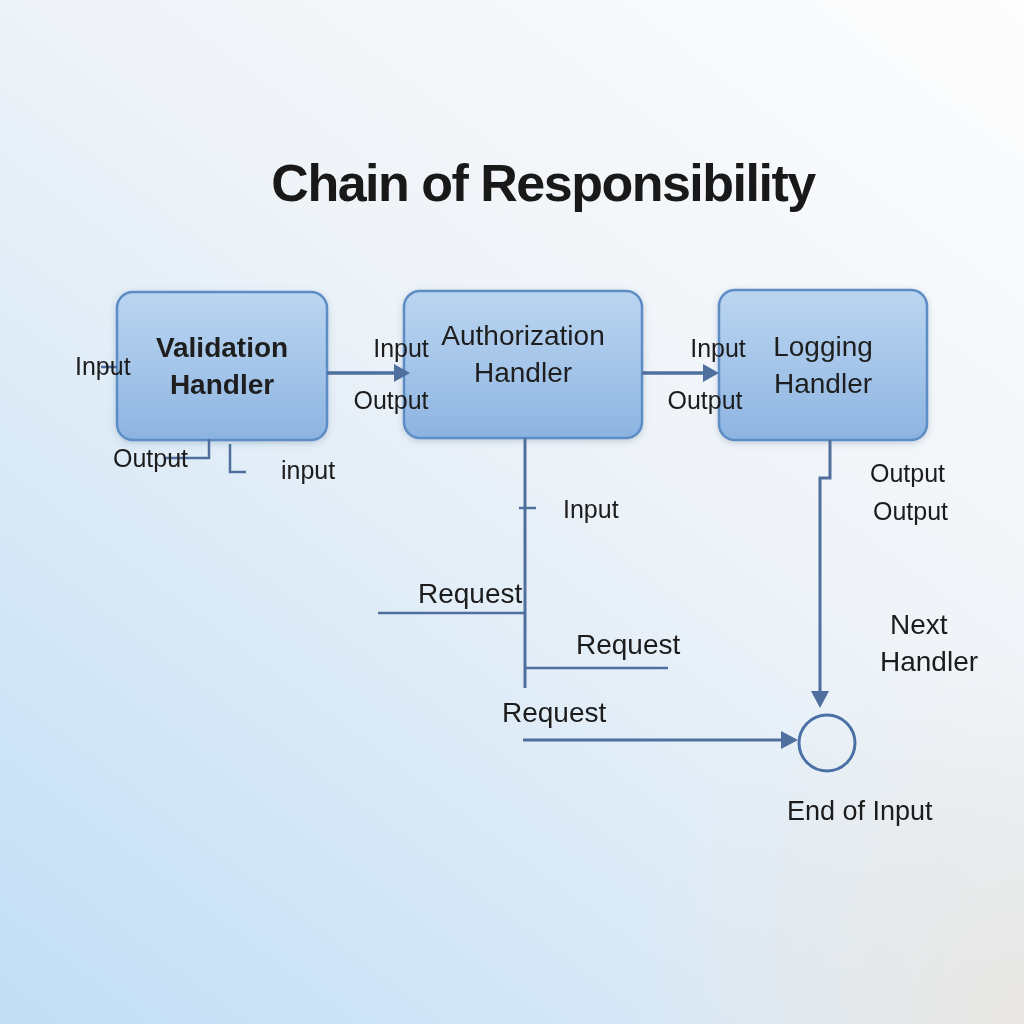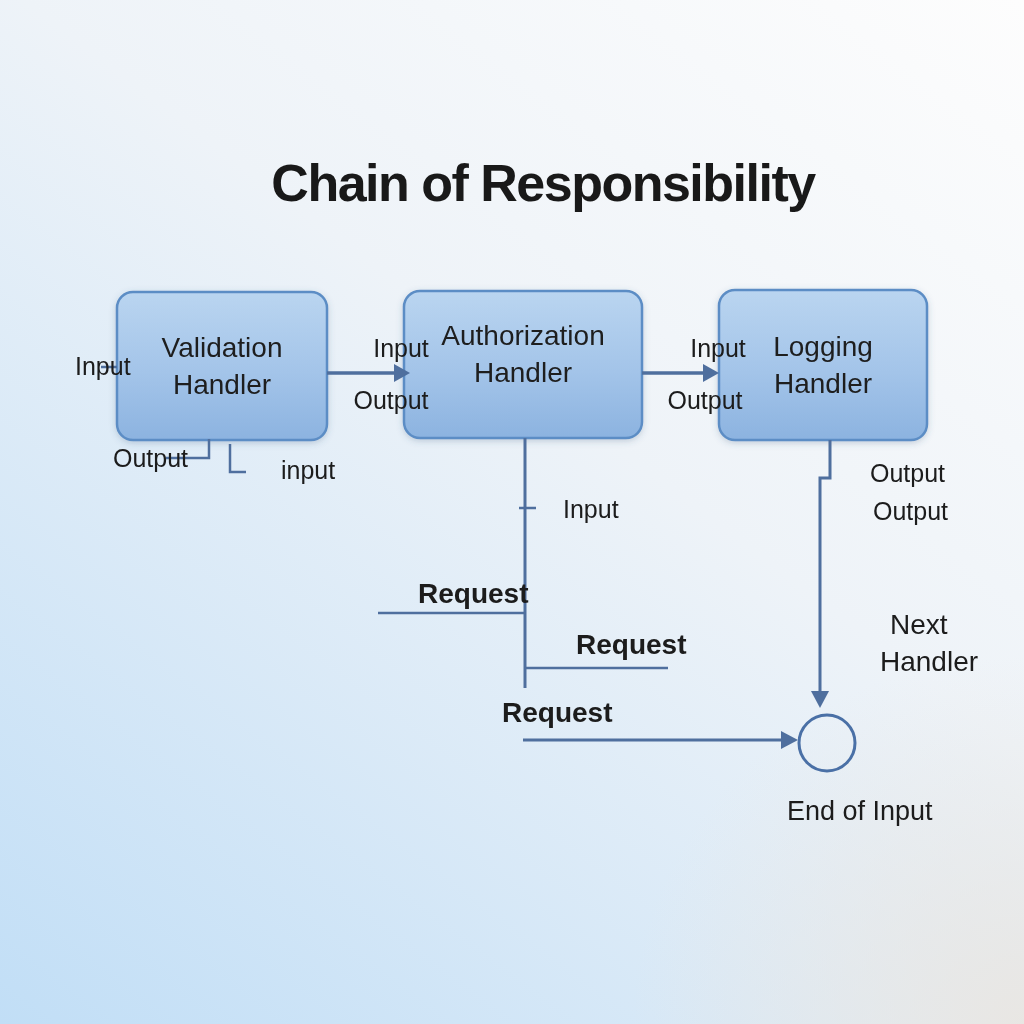--- a/index.html
+++ b/index.html
@@ -28,21 +28,21 @@
     color:#191919;
   }
   .box-label{
     position:absolute;
     display:flex;flex-direction:column;
     align-items:center;justify-content:center;
     text-align:center;
     font-size:28px;color:#1e1e1e;line-height:37px;
   }
   .small{font-size:25px;}
-  .mid{font-size:28px;font-weight:bold;}
+  .mid{font-size:28px;}
   .endlbl{font-size:27px;}
   .nexthandler{font-size:28px;line-height:37px;}
 </style>
 </head>
 <body>
 
 <div id="canvas">
 
   <svg id="diagram-svg" viewBox="0 0 1024 1024">
     <defs>
@@ -91,21 +91,21 @@
     <g>
       <polyline points="830,440 830,478 820,478 820,691" fill="none" stroke="#4f6f9e" stroke-width="3"></polyline>
       <polygon points="811,691 829,691 820,708" fill="#4f6f9e"></polygon>
     </g>
 
     <circle cx="827" cy="743" r="28" fill="none" stroke="#4a70a6" stroke-width="3"></circle>
   </svg>
 
   <div class="lbl title">Chain of Responsibility</div>
 
-  <div class="box-label" style="left:117px;top:292px;width:210px;height:148px;">
+  <div class="box-label" style="left:117px;top:292px;width:210px;height:148px;font-weight:bold;">
     <span>Validation</span>
     <span>Handler</span>
   </div>
   <div class="box-label" style="left:404px;top:291px;width:238px;height:126px;">
     <span>Authorization</span>
     <span>Handler</span>
   </div>
   <div class="box-label" style="left:719px;top:290px;width:208px;height:150px;border-radius:22px;">
     <span>Logging</span>
     <span>Handler</span>

